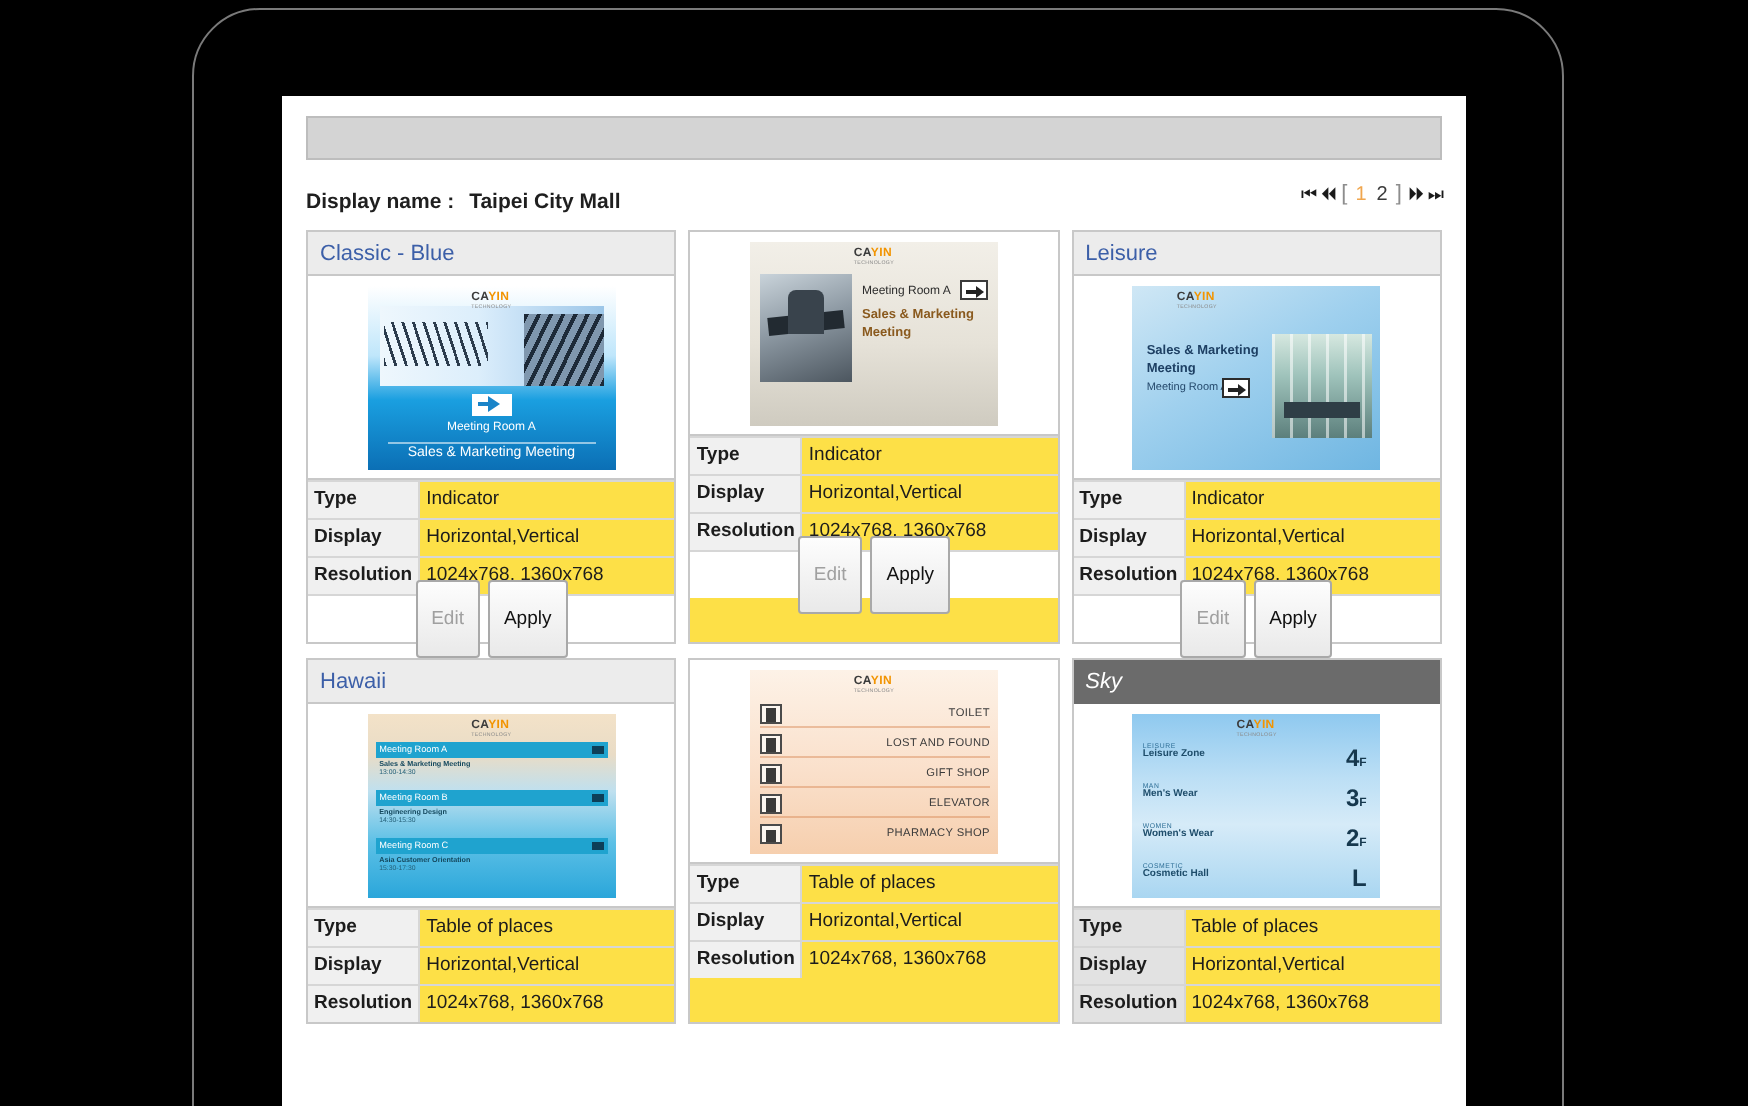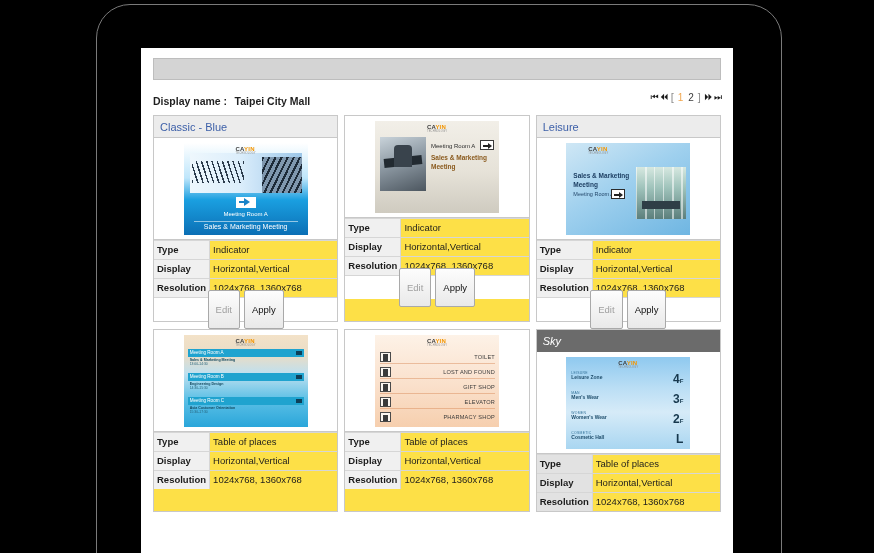--- a/index.html
+++ b/index.html
@@ -517,20 +517,21 @@
         </tr>
       </tbody>
         </table>
       <div class="card-actions">
         <button class="btn disabled">Edit</button>
         <button class="btn">Apply</button>
       </div>
     </div>
 
     <div class="template-card">
+      <div class="card-head">Hawaii</div>
       <div class="card-preview">
         <div class="thumb t-hawaii">
           <div class="logo">
             <span class="cay">CA</span><span class="yin">YIN</span>
             <span class="sub">TECHNOLOGY</span>
           </div>
           <div class="hrow" style="top:14px">
             <div class="hbar">
               <span>Meeting Room A</span>
                 <i></i>

